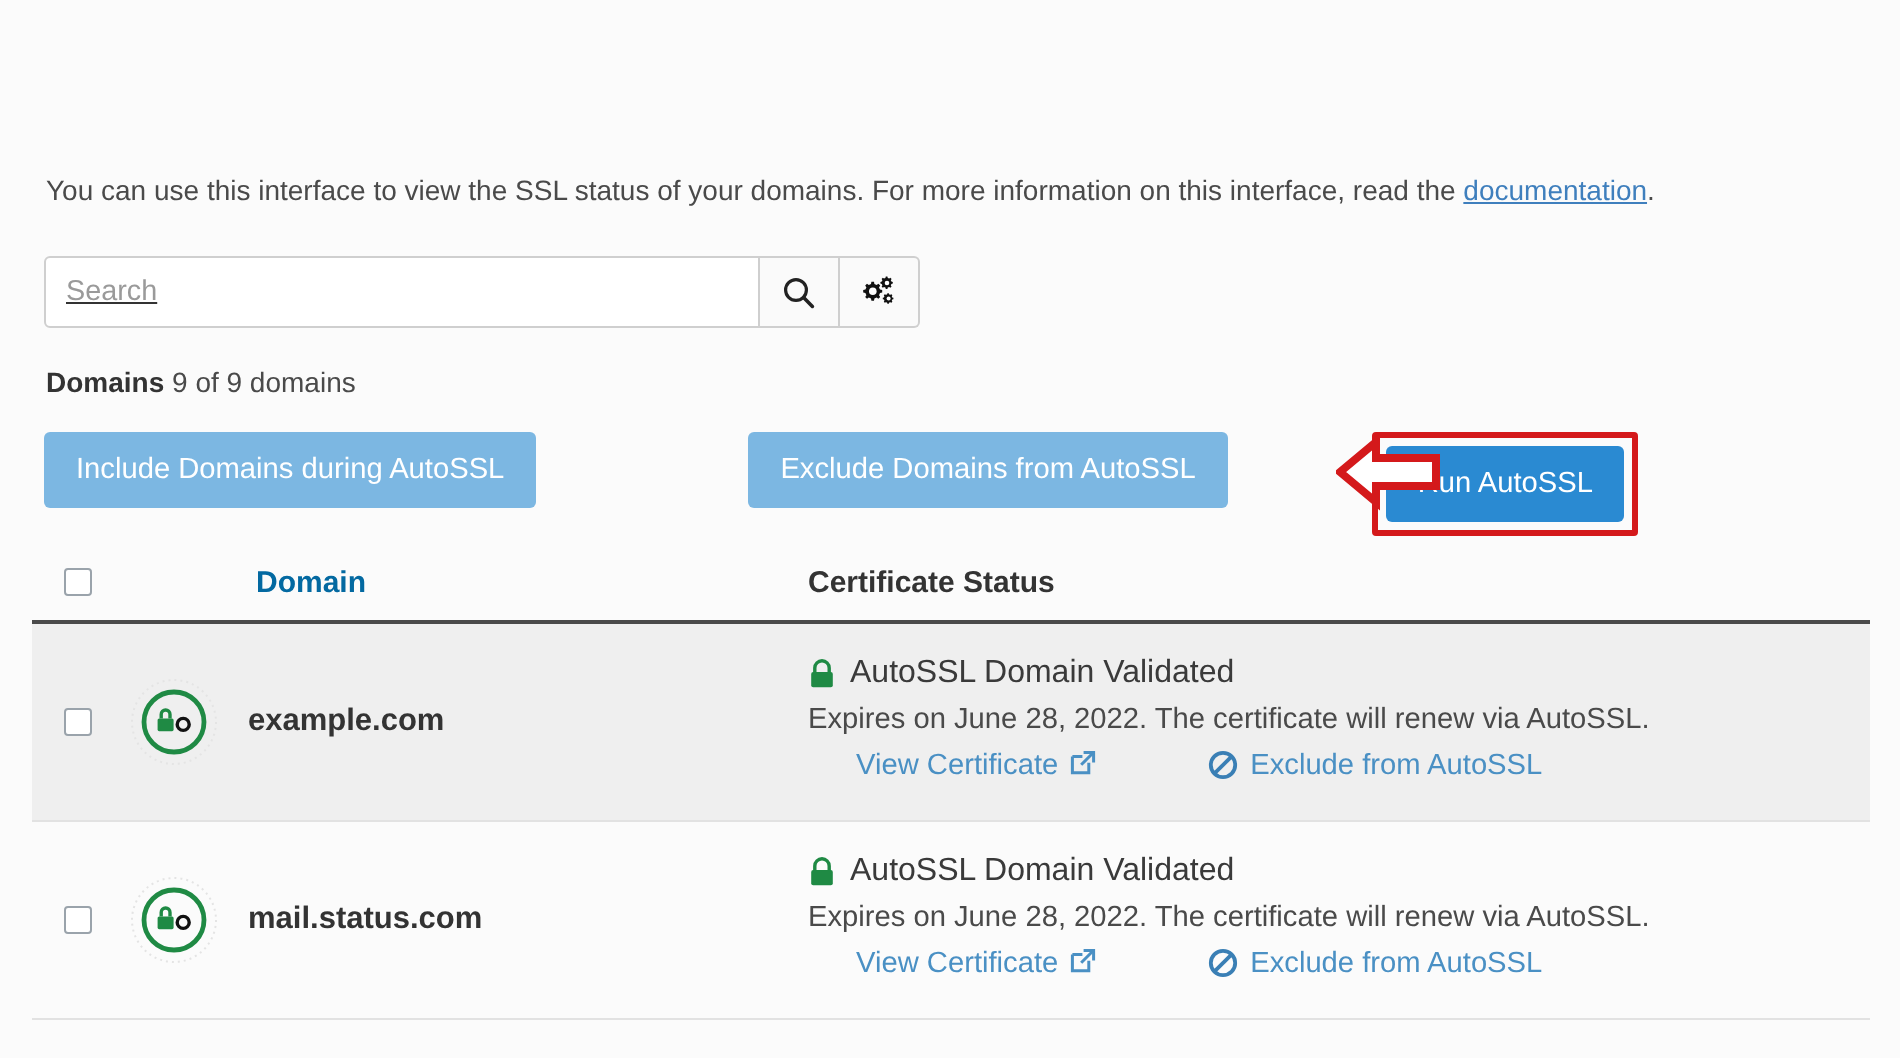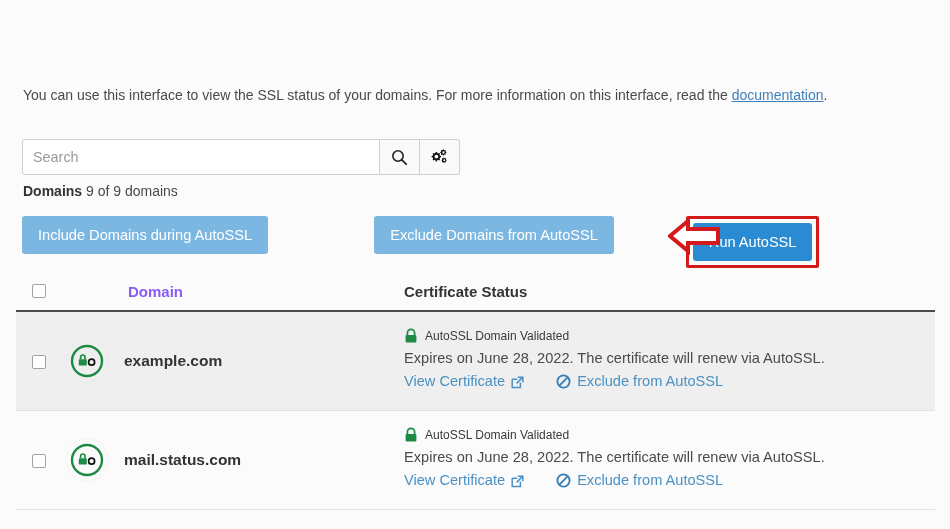--- a/index.html
+++ b/index.html
@@ -49,22 +49,23 @@
     color: #3f7fbd;
     text-decoration: underline;
   }
 
   
   .search-row {
     position: absolute;
     left: 22px;
     top: 128px;
     display: flex;
-    align-items: flex-end;
+    align-items: flex-start;
     height: 47px;
+    text-decoration: underline;
   }
   .search-input {
     width: 358px;
     height: 36px;
     box-sizing: border-box;
     border: 1px solid #cfcfcf;
     background: #ffffff;
     border-radius: 3px 0 0 3px;
     padding: 0 10px;
     font-family: "Liberation Sans", sans-serif;
@@ -166,21 +167,21 @@
     align-items: center;
     padding-left: 16px;
     box-sizing: border-box;
   }
   .col-domain {
     width: 340px;
     box-sizing: border-box;
     padding-left: 64px;
     font-weight: 700;
     font-size: 15px;
-    color: #8b5cf6;
+    color: #0369a1;
   }
   .col-status {
     flex: 1;
     font-weight: 700;
     font-size: 15px;
     color: #333;
   }
 
   .chk {
     width: 14px;
@@ -234,21 +235,21 @@
   }
   .dom-name {
     font-size: 15.5px;
     color: #333;
     white-space: nowrap;
   }
 
   .status-line1 {
     display: flex;
     align-items: center;
-    font-size: 12px;
+    font-size: 16px;
     color: #3a3a3a;
     margin-bottom: 6px;
   }
   .lock-glyph {
     width: 14px;
     height: 16px;
     margin-right: 7px;
     flex: 0 0 14px;
   }
   .status-line2 {
@@ -258,24 +259,25 @@
     white-space: nowrap;
   }
   .status-links {
     display: flex;
     align-items: center;
     font-size: 14.6px;
   }
   .lnk {
     color: #4a90c4;
     display: flex;
-    align-items: flex-end;
+    align-items: flex-start;
     cursor: pointer;
     text-decoration: none;
     white-space: nowrap;
+    margin-left: 24px;
   }
   .lnk-ext { margin-right: 32px; }
   .lnk svg { display: block; }
   .ext-icon { margin-left: 6px; }
   .ban-icon { margin-right: 6px; }
 </style>
 </head>
 <body>
 
 <div class="page">

